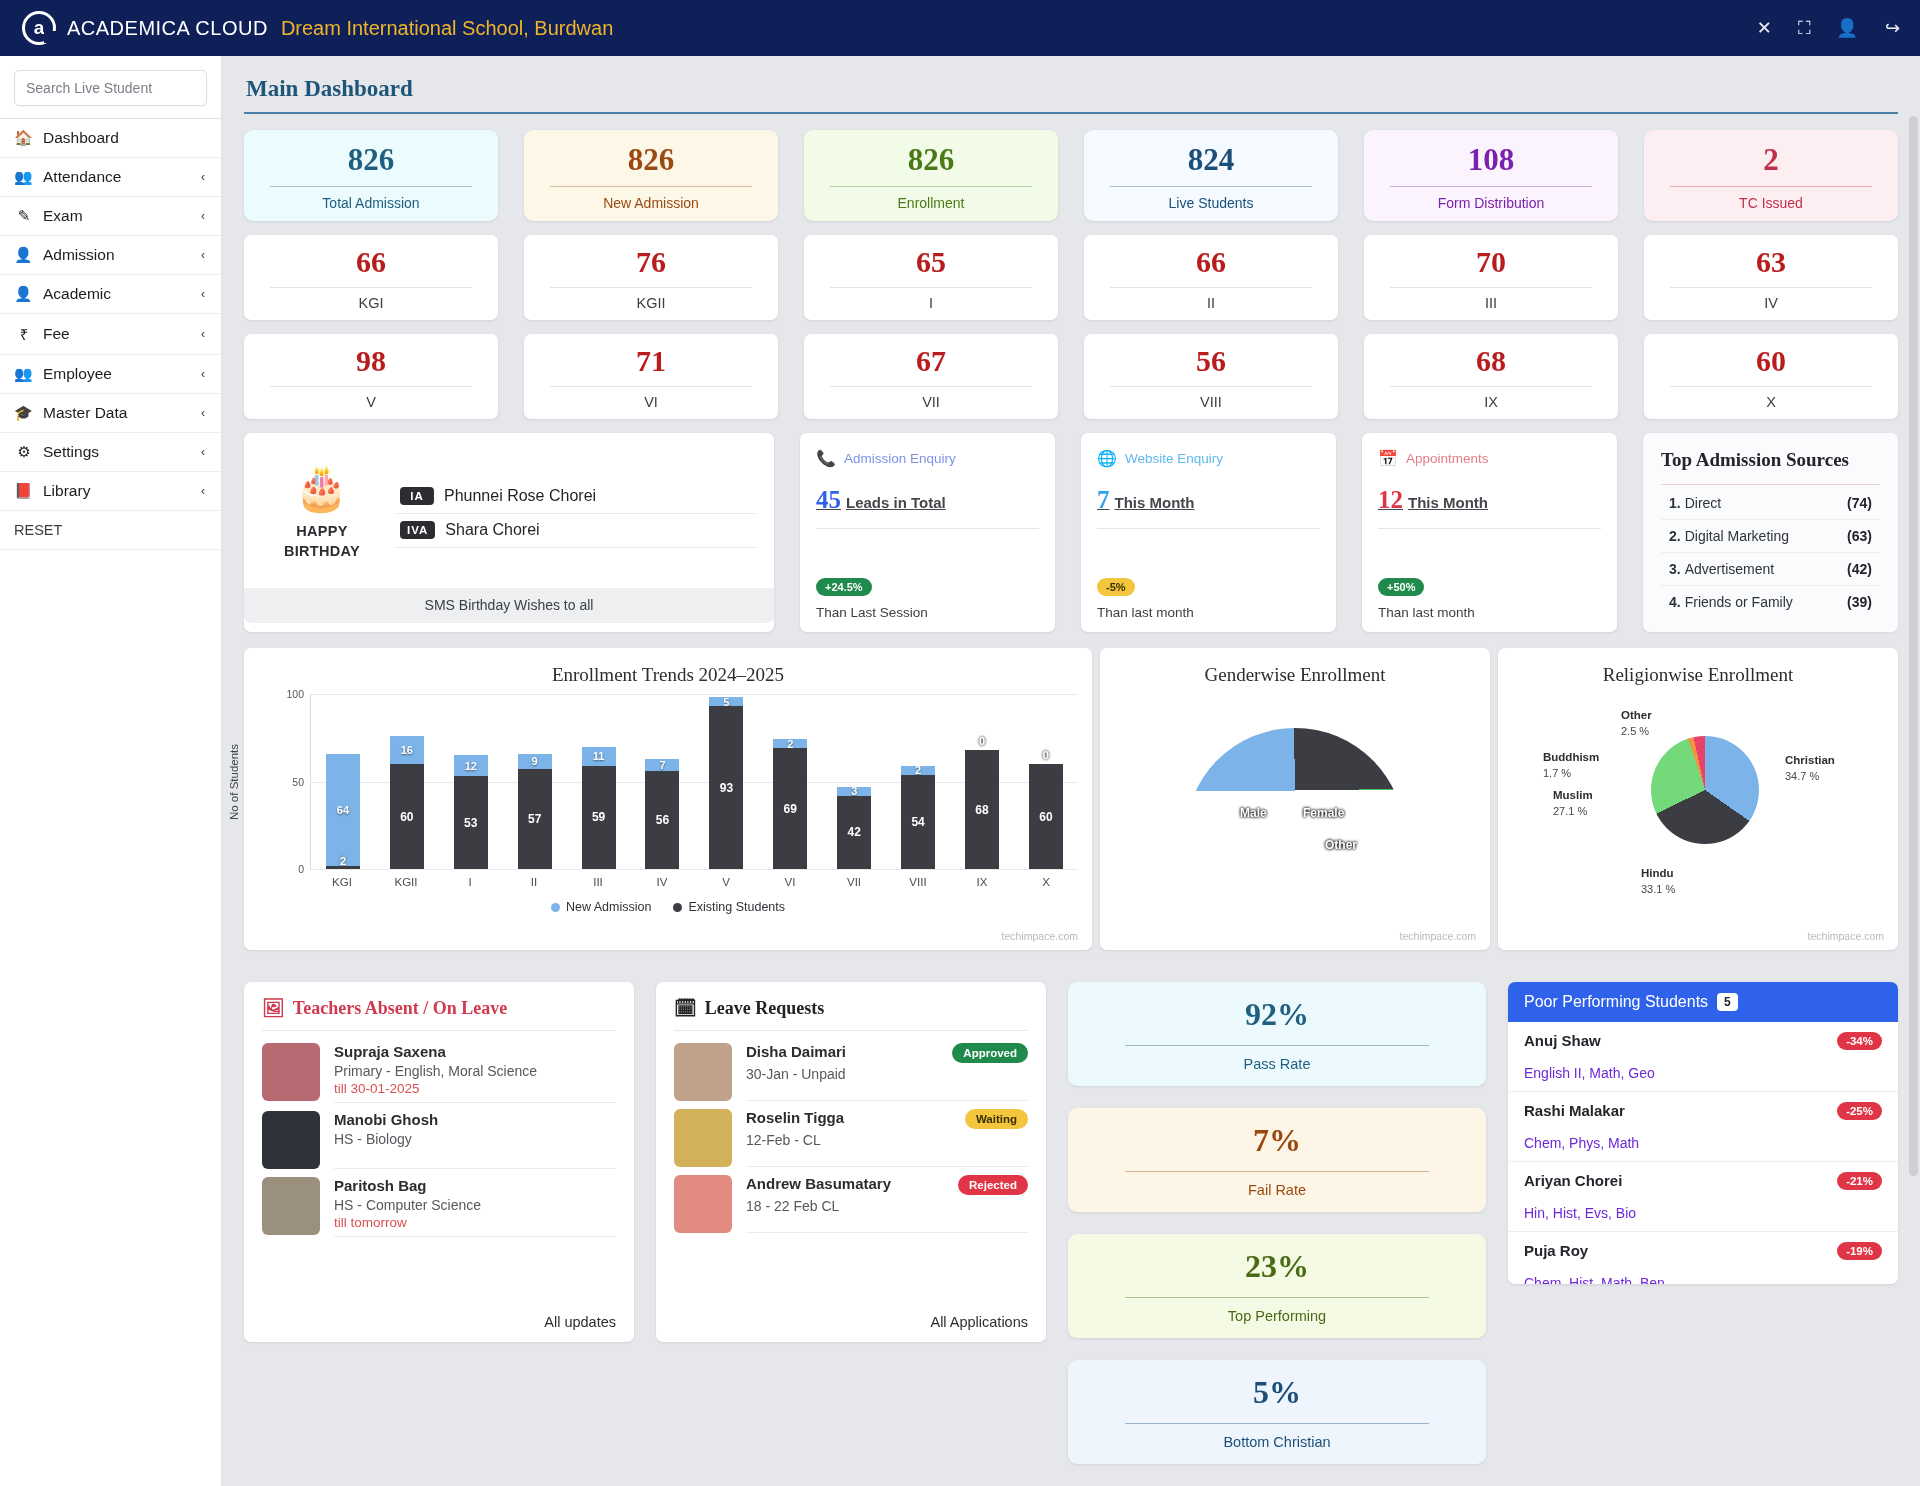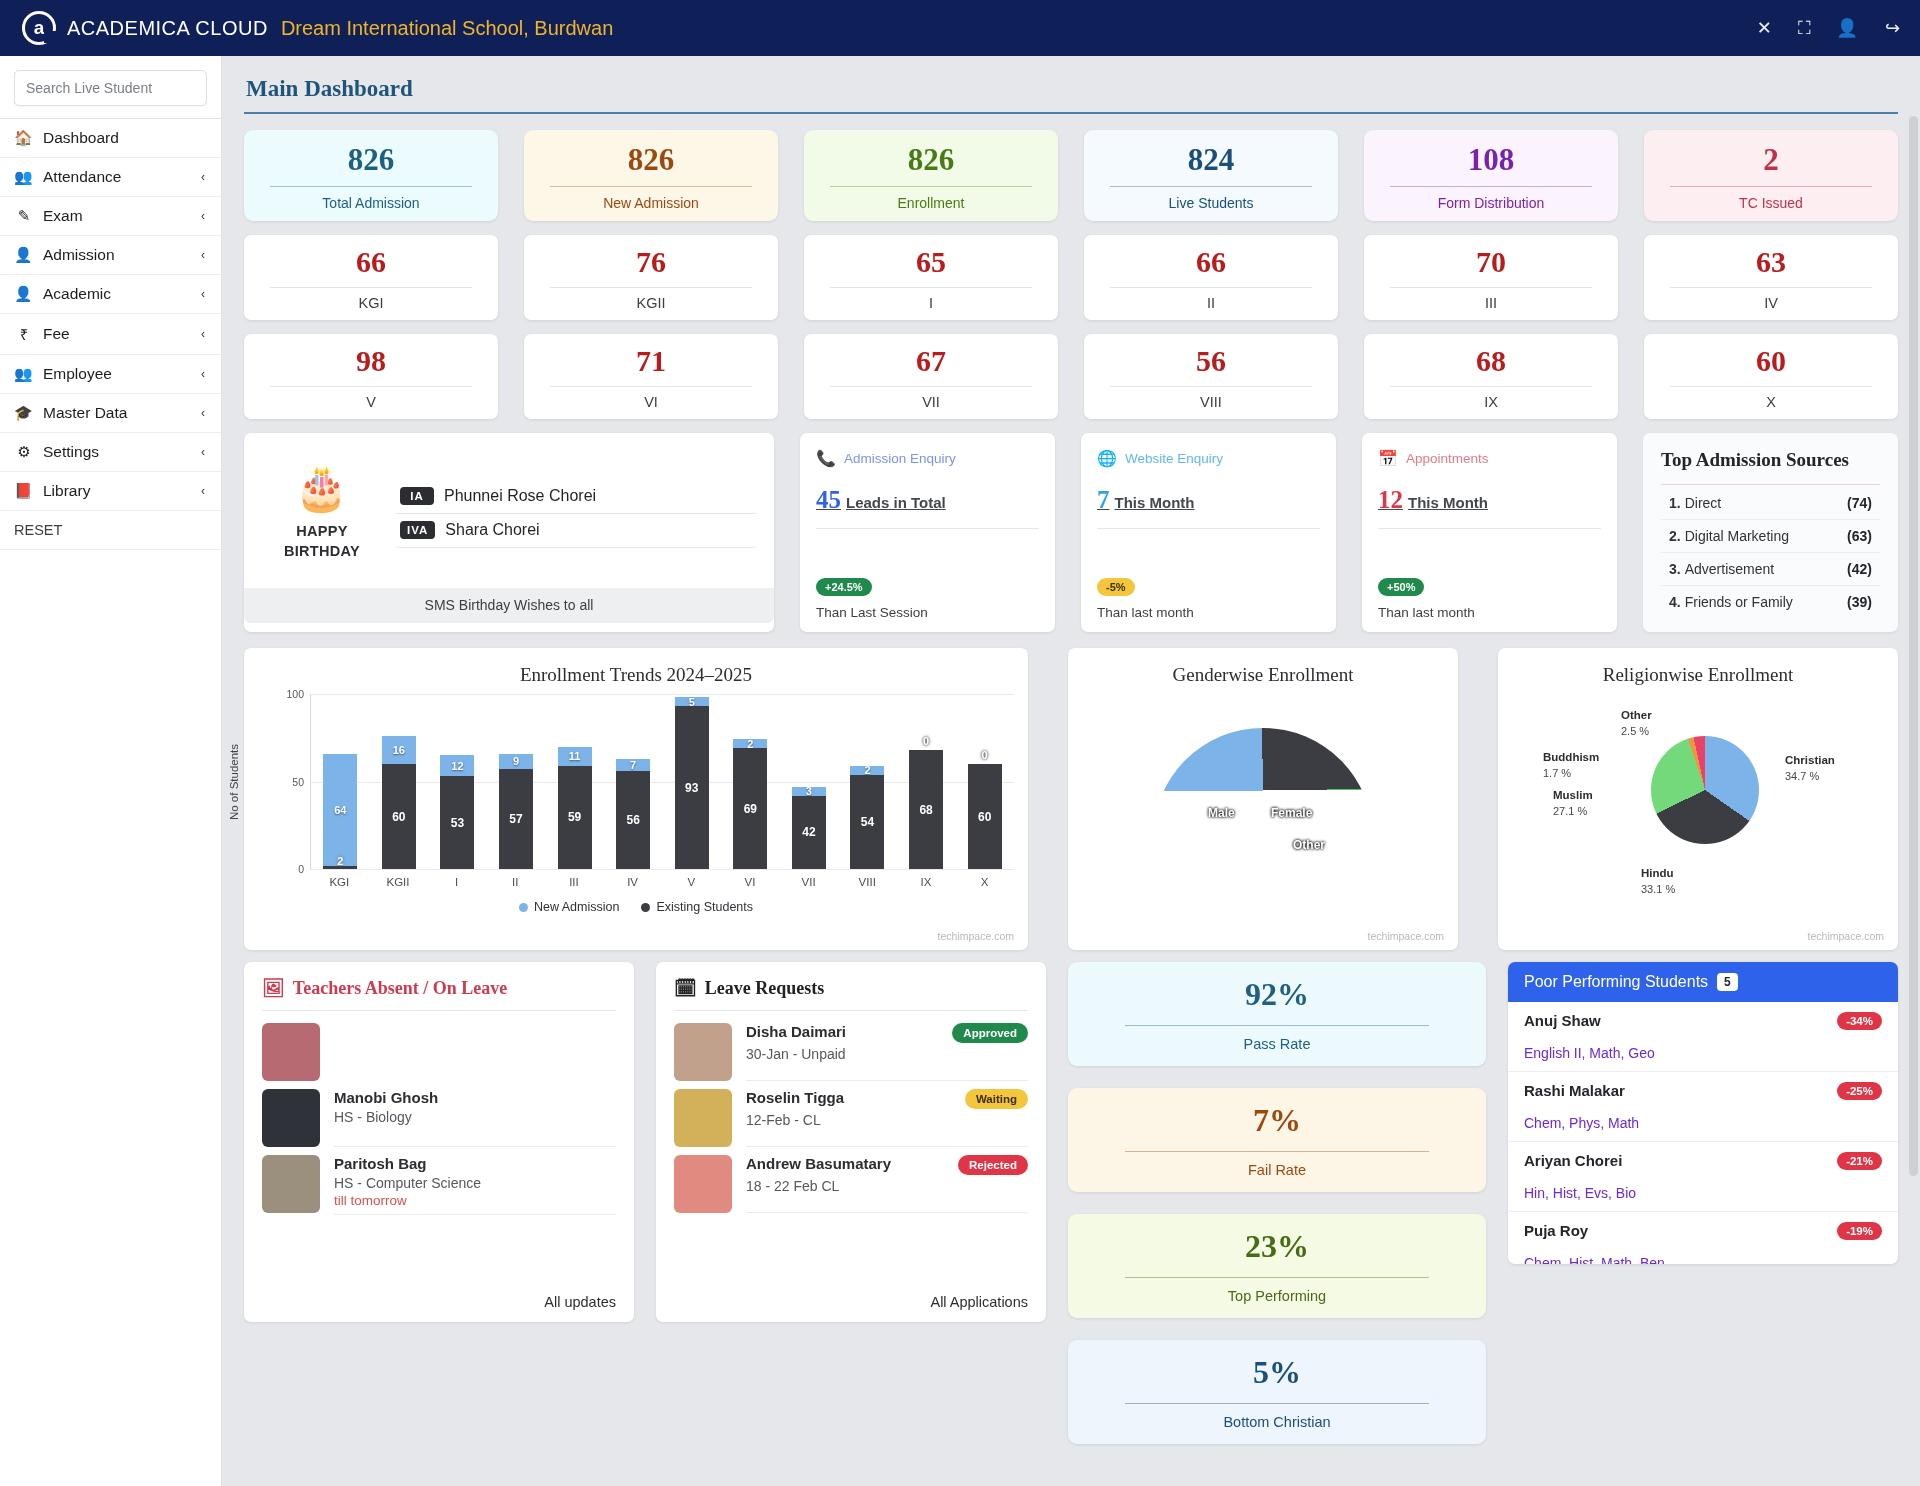--- a/index.html
+++ b/index.html
@@ -94,21 +94,21 @@
 
   .sources{background:#fafbfc;border-radius:7px;padding:16px 18px 14px;box-shadow:0 1px 3px rgba(0,0,0,.07);}
   .src-title{font-family:"Liberation Serif",serif;font-weight:bold;font-size:19px;color:#23252a;}
   .src-rule{height:1px;background:#f0cfd3;margin:13px 0 2px;}
   .src-row{display:flex;justify-content:space-between;align-items:center;padding:8px 8px;border-bottom:1px solid #ededef;font-size:14px;color:#2f3237;}
   .src-row:last-child{border-bottom:none;}
   .src-n{font-weight:bold;margin-right:4px;}
   .src-count{font-weight:bold;color:#23252a;}
 
   
-  .chart-row{display:grid;grid-template-columns:1fr 390px 400px;gap:40px;margin-bottom:12px;}
+  .chart-row{display:grid;grid-template-columns:1fr 390px 400px;gap:8px;margin-bottom:32px;}
   .chart-card{background:#fff;border-radius:7px;box-shadow:0 1px 3px rgba(0,0,0,.09);padding:16px 14px 10px;position:relative;height:302px;}
   .chart-title{text-align:center;font-size:19px;font-family:"Liberation Serif",serif;color:#2b2d31;margin-bottom:8px;}
   .wm{position:absolute;right:14px;bottom:8px;font-size:10.5px;color:#b6b9be;}
 
   .bars-area{display:flex;height:175px;padding-left:6px;}
   .y-axis{width:46px;position:relative;font-size:10.5px;color:#55585d;}
   .y-lab{position:absolute;right:6px;transform:translateY(-50%);}
   .y-title{position:absolute;left:-30px;top:50%;transform:translate(-50%,-50%) rotate(-90deg);font-size:11.5px;color:#3f4246;white-space:nowrap;}
   .plot{flex:1;position:relative;border-left:1px solid #d7d9dc;}
   .grid-line{position:absolute;left:0;right:0;height:1px;background:#e8eaec;}
@@ -542,20 +542,27 @@
 
       <div class="list-panel">
         <div class="lp-title" style="color:#cf3a4e">
           <span>🖼</span>
           <span>Teachers Absent / On Leave</span>
         </div>
         <div class="lp-rule"></div>
         <div id="teachers-list">
             <div class="person">
               <div class="avatar" style="background:#b86a72"></div>
+              <div class="p-body">
+                <div class="p-top">
+                  <span class="p-name">Supraja Saxena</span>
+                </div>
+                <div class="p-sub">Primary - English, Moral Science</div>
+                <div class="p-till">till 30-01-2025</div>
+              </div>
             </div>
             <div class="person">
               <div class="avatar" style="background:#2f3238"></div>
               <div class="p-body">
                 <div class="p-top">
                   <span class="p-name">Manobi Ghosh</span>
                 </div>
                 <div class="p-sub">HS - Biology</div>
               </div>
             </div>

